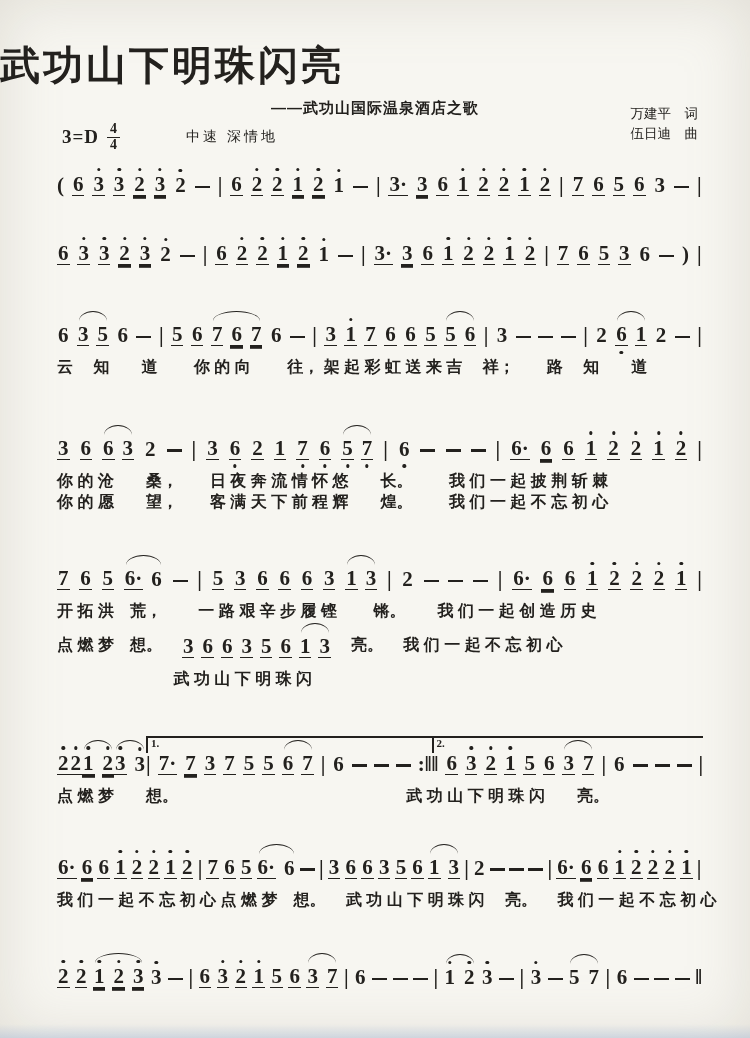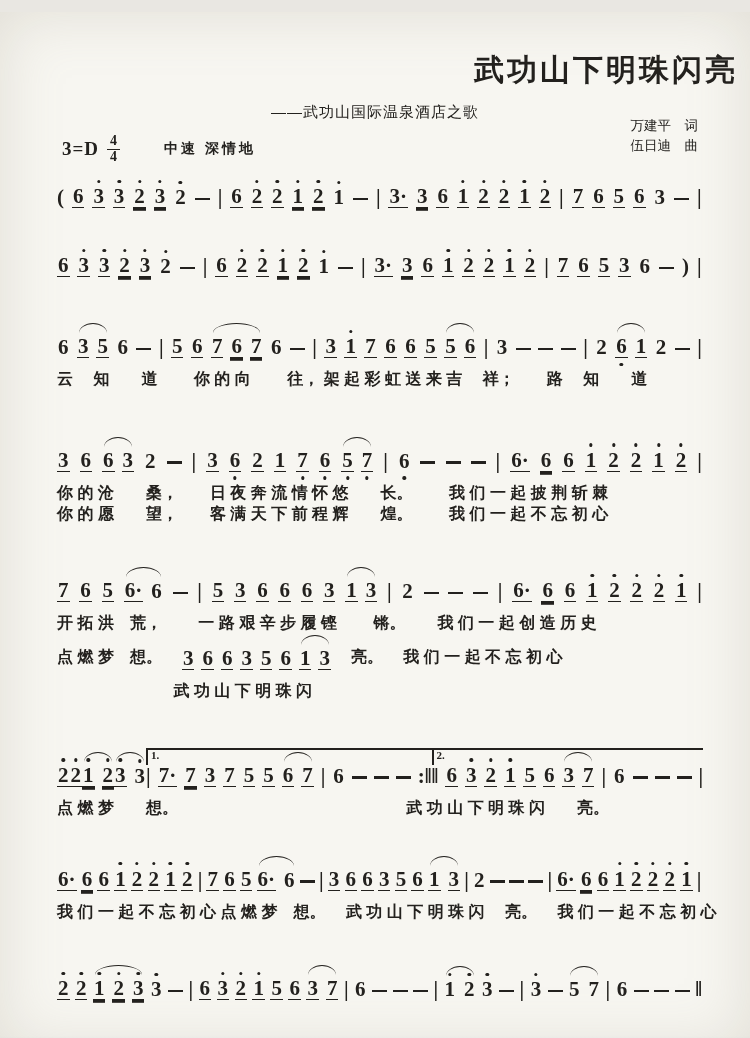--- a/index.html
+++ b/index.html
@@ -4,30 +4,30 @@
 <style>
   :root{ --ink:#23211e; }
   html,body{margin:0;padding:0;}
   body{width:750px;height:1038px;overflow:hidden;background:#e9e7e2;font-family:"Liberation Sans",sans-serif;}
   .sheet{position:relative;width:750px;height:1038px;background:#f7f6f1;color:var(--ink);
          box-shadow:inset 0 0 60px rgba(160,150,130,.25);}
   .sheet::after{content:'';position:absolute;left:0;right:0;bottom:0;height:14px;
          background:linear-gradient(to bottom,rgba(0,0,0,0),rgba(130,160,210,.28));pointer-events:none;}
 
   
-  .title{margin:12px;padding-top:38px;text-align:right;font-size:30px;font-weight:800;letter-spacing:3px;}
-  .subtitle{margin:6px 0 0;text-align:center;font-size:15px;font-weight:400;letter-spacing:1px;}
+  .title{margin:0;padding-top:38px;text-align:left;font-size:40px;font-weight:800;letter-spacing:3px;}
+  .subtitle{margin:6px 0 0;text-align:center;font-size:15px;font-weight:700;letter-spacing:1px;}
   .credits{position:absolute;top:104px;right:52px;text-align:left;font-size:13.5px;font-weight:400;line-height:1.5;}
   .meta{position:absolute;top:122px;left:62px;display:flex;align-items:center;}
   .keysig{font:700 19px "Liberation Serif",serif;letter-spacing:1px;}
   .meter{display:inline-flex;flex-direction:column;align-items:center;margin-left:8px;
          font:700 14px "Liberation Serif",serif;line-height:1.05;}
   .meter .num{border-bottom:1.6px solid var(--ink);padding:0 3px;}
   .meter .den{padding:0 3px;}
-  .tempo{margin-left:44px;font-size:14px;font-weight:700;letter-spacing:3px;}
+  .tempo{margin-left:66px;font-size:14px;font-weight:400;letter-spacing:3px;}
 
   
   .score{position:absolute;top:158px;left:57px;width:645px;}
   .system{margin-top:0;}
   .nline{display:flex;justify-content:space-between;align-items:flex-end;
          padding:16px 0 11px 0;}
   .mini{display:inline-flex;align-items:flex-end;gap:7px;padding:14px 4px 10px 4px;}
   .nt{position:relative;display:inline-block;text-align:center;}
   .core{display:inline-block;font:700 21px "Liberation Serif",serif;line-height:1;padding:0 1px;}
   .u1 .core{border-bottom:1.9px solid var(--ink);}

